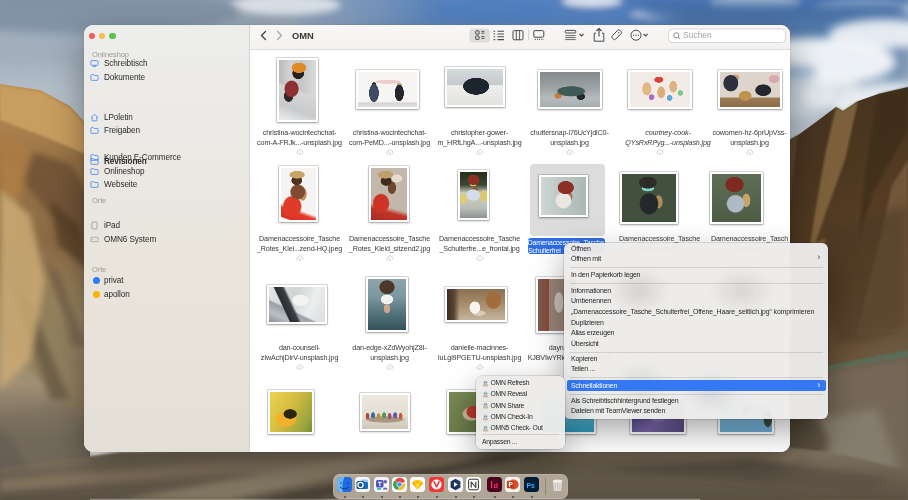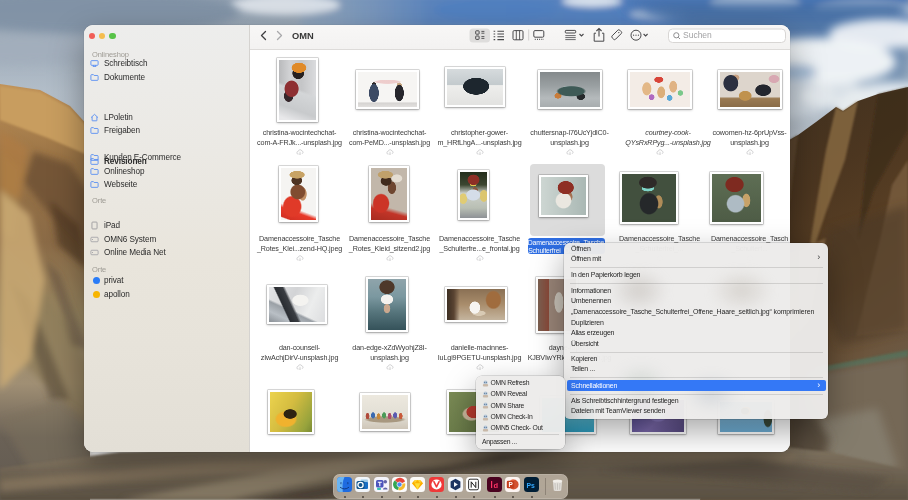--- a/index.html
+++ b/index.html
@@ -222,23 +222,20 @@
       <div class="sb-h" style="top:152.5px;"><svg class="sb-ic" viewBox="0 0 12 12">
               <use href="#i-folder"></use>
             </svg>Webseite</div>
       <div class="sb-lab" style="position:absolute; top:168px;">Orte</div>
       <div class="sb-h" style="top:194px;"><svg class="sb-ic" viewBox="0 0 12 12" style="color:#8e8e93;">
               <use href="#i-ipad"></use>
             </svg>iPad</div>
       <div class="sb-h" style="top:207.5px;"><svg class="sb-ic" viewBox="0 0 12 12" style="color:#9a9aa0;">
               <use href="#i-disk"></use>
             </svg>OMN6 System</div>
-      <div class="sb-h" style="top:221px;"><svg class="sb-ic" viewBox="0 0 12 12" style="color:#9a9aa0;">
-              <use href="#i-disk"></use>
-            </svg>Online Media Net</div>
       <div class="sb-lab" style="position:absolute; top:237px;">Orte</div>
       <div class="sb-h" style="top:249px;"><span class="sb-dot" style="background:#2a7cf7;"></span>privat</div>
       <div class="sb-h" style="top:262.5px;"><span class="sb-dot" style="background:#f7b500;"></span>apollon</div>
     </div>
   </div>
   <div id="main">
     <div id="toolbar">
       <svg width="540" height="24" viewBox="0 0 540 24" style="position:absolute;top:0;left:0;">
         <g stroke="#3e3e40" fill="none" stroke-width="1.3" stroke-linecap="round" stroke-linejoin="round">
           <path d="M15.5,6.5 L11.5,10.5 L15.5,14.5"></path>

